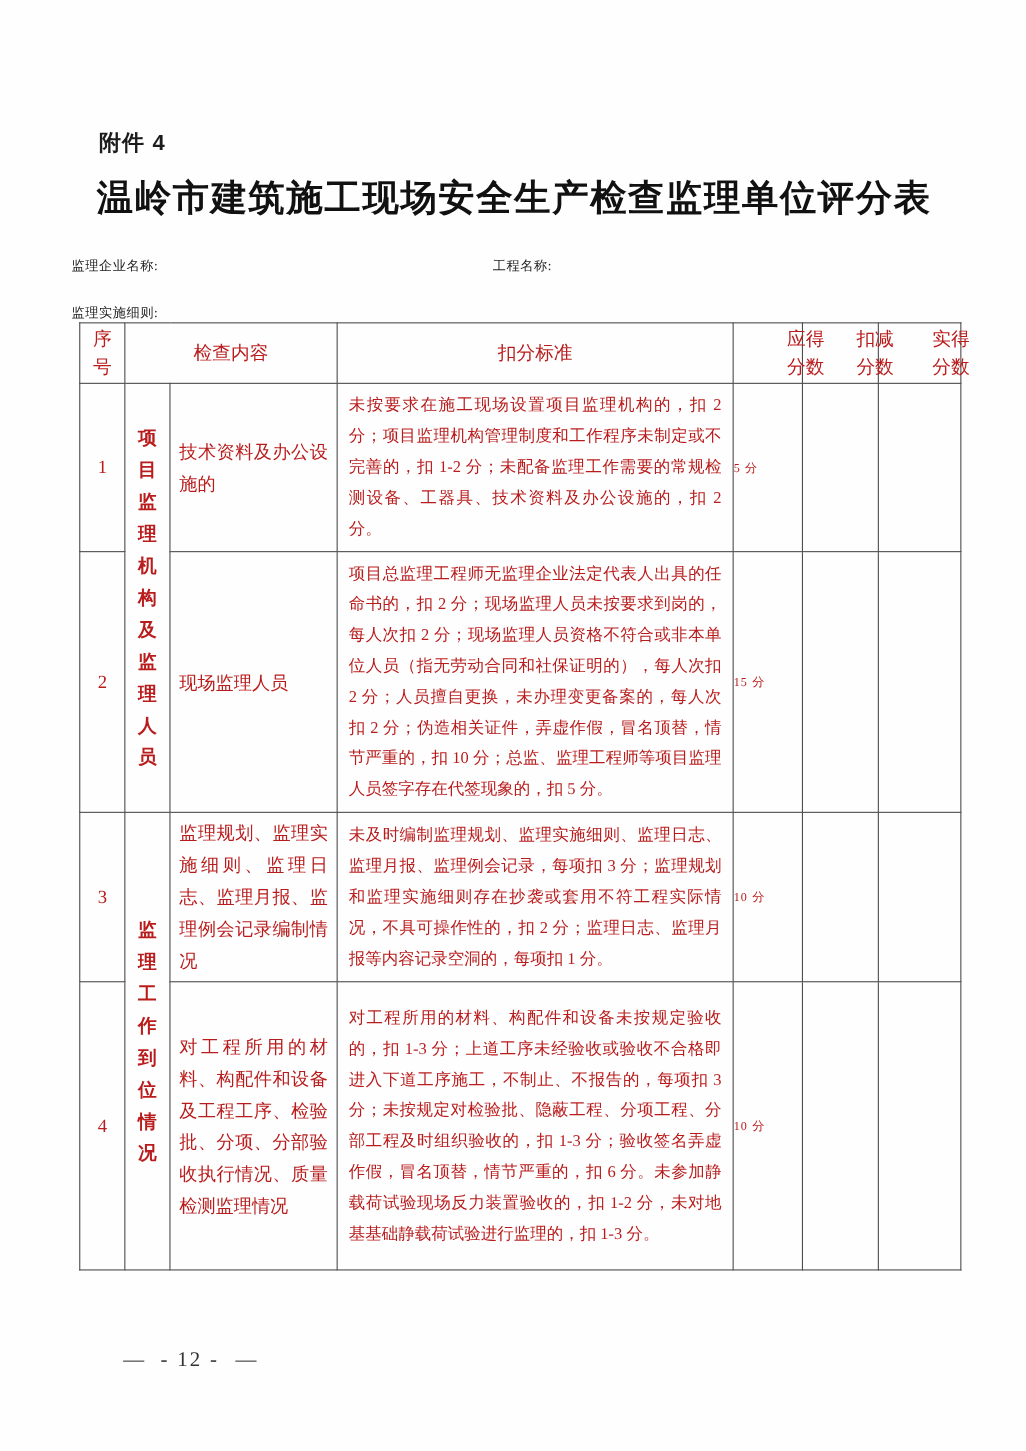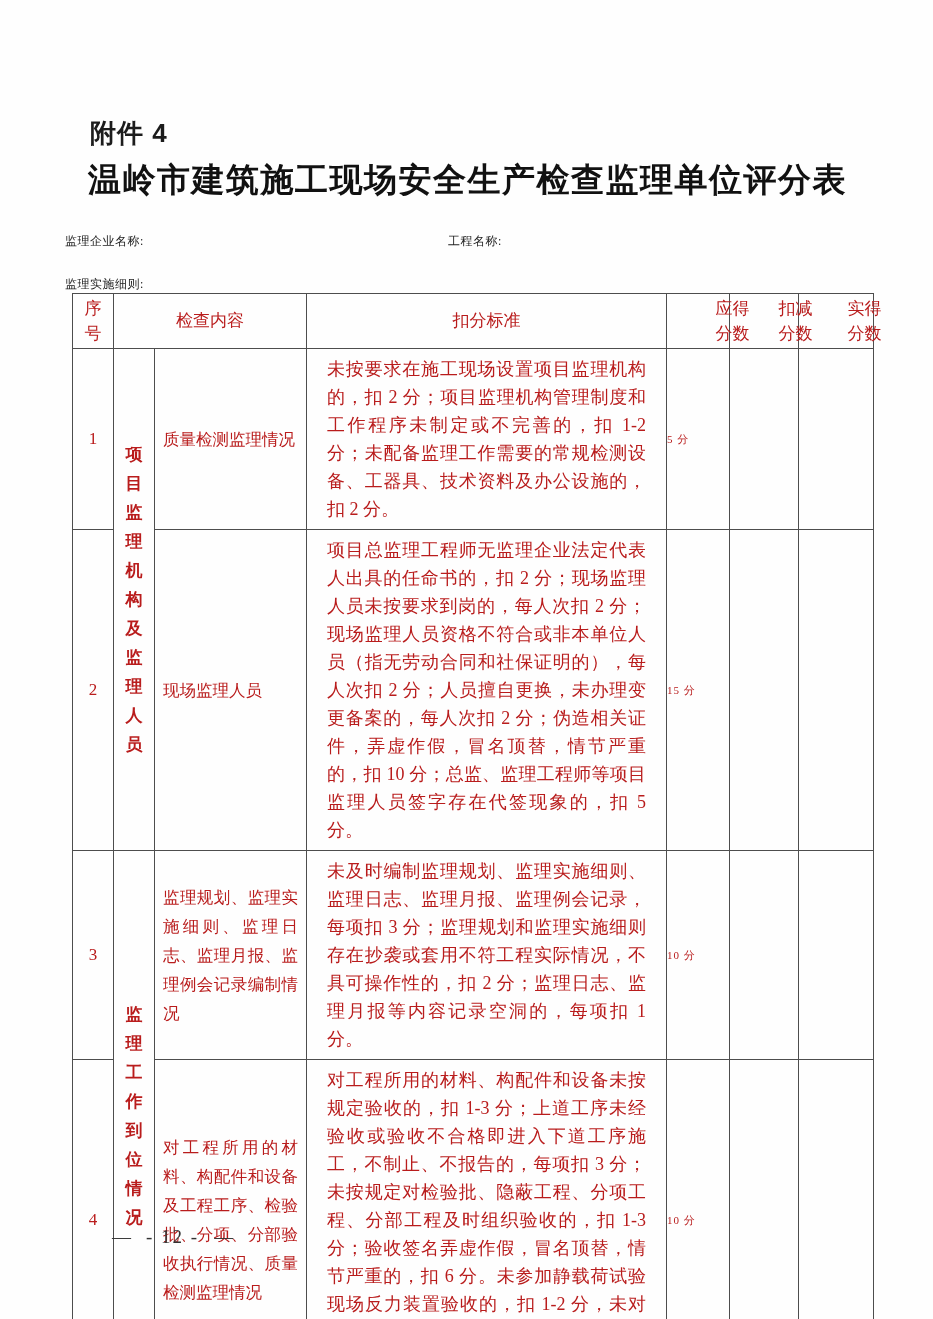--- a/index.html
+++ b/index.html
@@ -9,21 +9,21 @@
     width:933px; height:1319px;
     margin:0 auto;
     background:#fefefe;
     color:#262626;
     font-family:"Liberation Serif", serif;
     overflow:hidden;
   }
   .attachment {
     position:absolute; left:90px; top:116px;
     font-family:"Liberation Sans", sans-serif;
-    font-size:26px; font-weight:600; color:#1c1c1c;
+    font-size:20px; font-weight:600; color:#1c1c1c;
     letter-spacing:1px;
   }
   .doc-title {
     position:absolute; left:88px; top:158px;
     font-size:33px; font-weight:bold; color:#111;
     letter-spacing:1.5px;
     font-family:"Liberation Serif", serif;
     white-space:nowrap;
   }
   .field { position:absolute; font-size:12px; color:#222; letter-spacing:0.5px; }
@@ -68,22 +68,22 @@
     word-break:break-all;
     font-size:17px; line-height:29px;
     text-align:center;
   }
   td.content {
     padding:4px 8px;
     font-size:16.5px; line-height:29px;
     text-align:justify;
   }
   td.standard {
-    padding:6px 20px;
-    font-size:18px; line-height:28px;
+    padding:6px 10px;
+    font-size:15px; line-height:28px;
     text-align:justify;
   }
   td.score { text-align:left; font-size:11px; letter-spacing:1px;border-radius:12px; }
 
   .footer {
     position:absolute; left:112px; top:1226px;
     display:flex; align-items:center; gap:15px;
     font-size:19px; color:#333;
   }
   .footer .dash { letter-spacing:0; }
@@ -121,21 +121,21 @@
         <th><span class="hdr-2char">扣减分数</span></th>
         <th><span class="hdr-2char">实得分数</span></th>
       </tr>
     </thead>
     <tbody>
       <tr class="r1">
         <td class="seq">1</td>
         <td class="group" rowspan="2">
           <span class="vtext">项目监理机构及监理人员</span>
         </td>
-        <td class="content">质量检测监理情况</td>
+        <td class="content">技术资料及办公设施的</td>
         <td class="standard">未按要求在施工现场设置项目监理机构的，扣 2 分；项目监理机构管理制度和工作程序未制定或不完善的，扣 1-2 分；未配备监理工作需要的常规检测设备、工器具、技术资料及办公设施的，扣 2 分。</td>
         <td class="score">5 分</td>
         <td class="score"></td>
         <td class="score"></td>
       </tr>
       <tr class="r2">
         <td class="seq">2</td>
         <td class="content">现场监理人员</td>
         <td class="standard">项目总监理工程师无监理企业法定代表人出具的任命书的，扣 2 分；现场监理人员未按要求到岗的，每人次扣 2 分；现场监理人员资格不符合或非本单位人员（指无劳动合同和社保证明的），每人次扣 2 分；人员擅自更换，未办理变更备案的，每人次扣 2 分；伪造相关证件，弄虚作假，冒名顶替，情节严重的，扣 10 分；总监、监理工程师等项目监理人员签字存在代签现象的，扣 5 分。</td>
         <td class="score">15 分</td>

